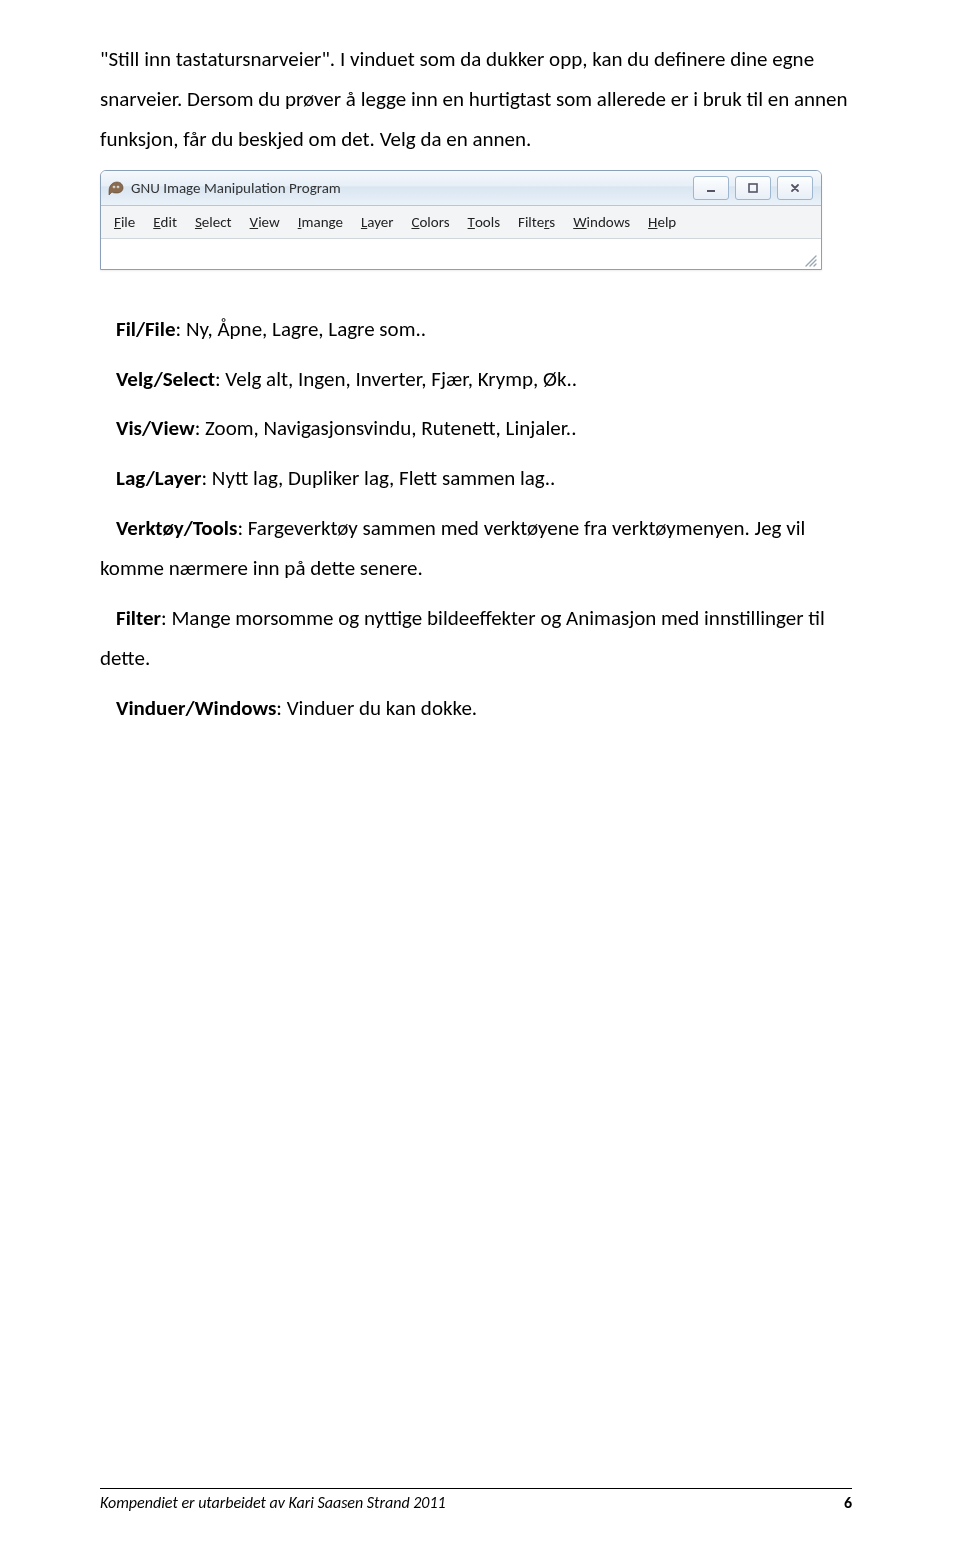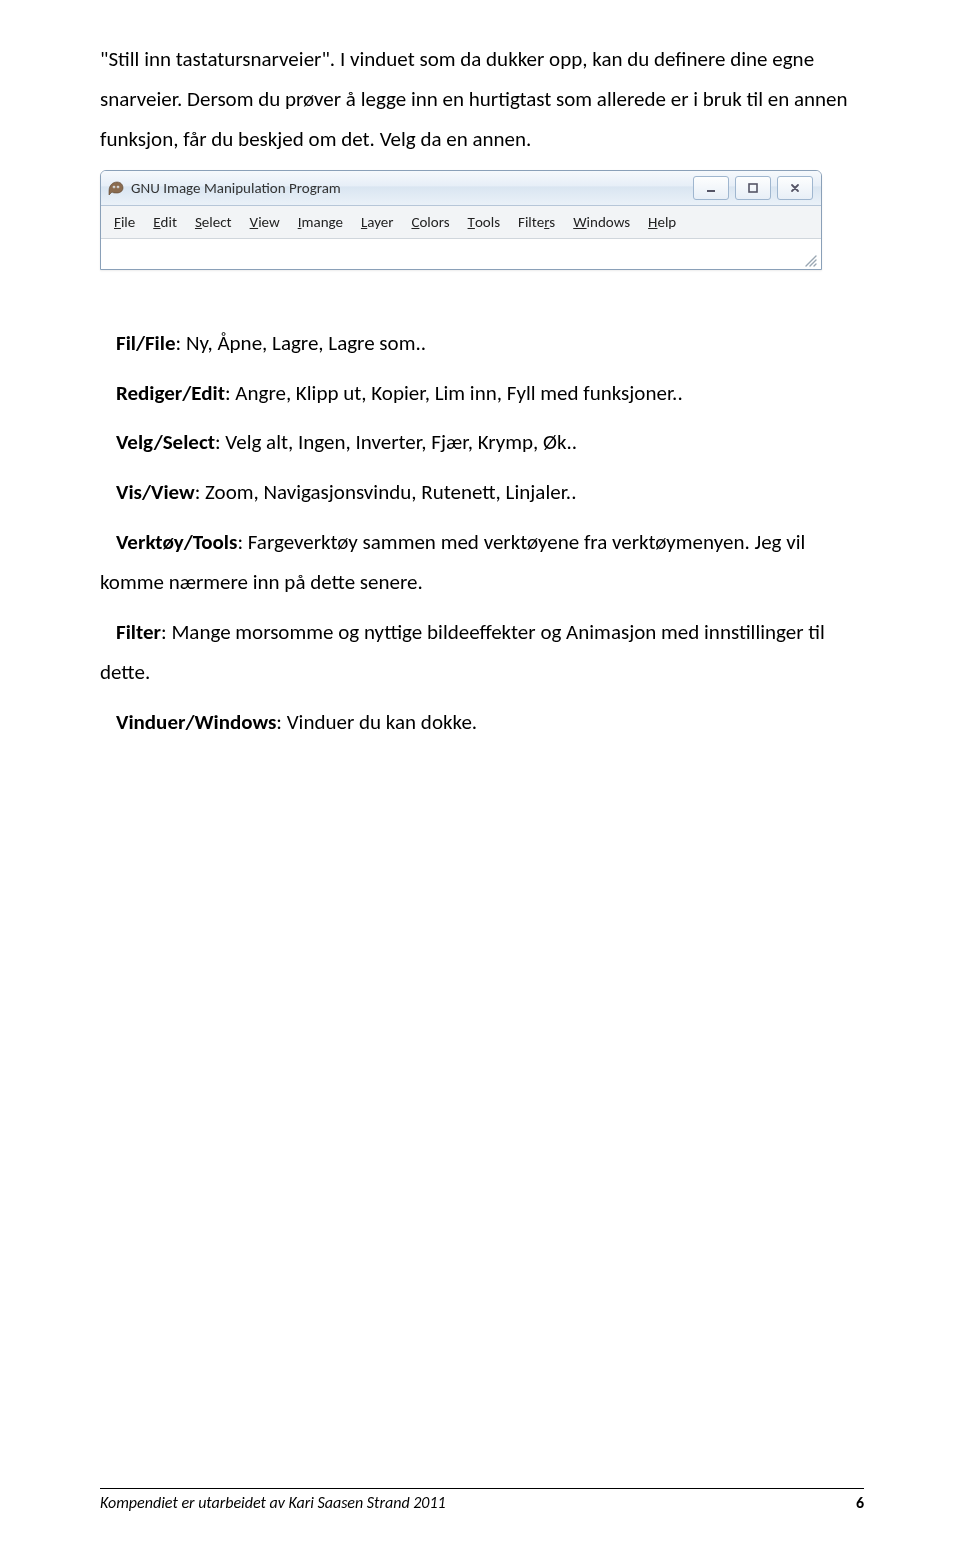--- a/index.html
+++ b/index.html
@@ -27,21 +27,21 @@
     font-weight: bold;
     margin: 60px 0 14px 0;
   }
   
   .gimp-window {
     width: 720px;
     border: 1px solid #8aa0b8;
     border-radius: 6px 6px 0 0;
     background: #ffffff;
     box-shadow: 0 1px 2px rgba(0,0,0,0.08);
-    margin-bottom: 54px;
+    margin-bottom: 40px;
     overflow: hidden;
   }
   .titlebar {
     height: 34px;
     display: flex;
     align-items: center;
     padding: 0 8px 0 6px;
     background: linear-gradient(#f6f9fc, #e6eef7 45%, #d9e5f1 46%, #eaf1f8);
     border-bottom: 1px solid #b6c6d8;
   }
@@ -101,21 +101,21 @@
     position: absolute;
     right: 4px;
     bottom: 2px;
     width: 14px;
     height: 14px;
   }
   .resize-grip svg { display:block; }
   .footer {
     position: absolute;
     left: 100px;
-    right: 96px;
+    right: 108px;
     bottom: 35px;
   }
   .footer .hr {
     border-top: 1px solid #000;
     margin-bottom: 4px;
   }
   .footer-row {
     display: flex;
     justify-content: space-between;
     font-size: 16px;
@@ -222,27 +222,27 @@
       </span>
     </div>
   </div>
 
 
   <div class="twocol">
     <p class="body">
       <b>Fil/File</b><span>: Ny, Åpne, Lagre, Lagre som..</span>
     </p>
     <p class="body">
-      <b>Rediger/Edit</b><span>: Angre, Klipp ut, Kopier, Lim inn, Fyll med funksjoner..</span>
-    </p>
-    <p class="body">
       <b>Velg/Select</b><span>: Velg alt, Ingen, Inverter, Fjær, Krymp, Øk..</span>
     </p>
     <p class="body">
       <b>Vis/View</b><span>: Zoom, Navigasjonsvindu, Rutenett, Linjaler..</span>
+    </p>
+    <p class="body">
+      <b>Lag/Layer</b><span>: Nytt lag, Dupliker lag, Flett sammen lag..</span>
     </p>
     <p class="body">
       <b>Verktøy/Tools</b><span>: Fargeverktøy sammen med verktøyene fra verktøymenyen. Jeg vil komme nærmere inn på dette senere.</span>
     </p>
     <p class="body">
       <b>Filter</b><span>: Mange morsomme og nyttige bildeeffekter og Animasjon med innstillinger til dette.</span>
     </p>
     <p class="body">
       <b>Vinduer/Windows</b><span>: Vinduer du kan dokke.</span>
     </p>

